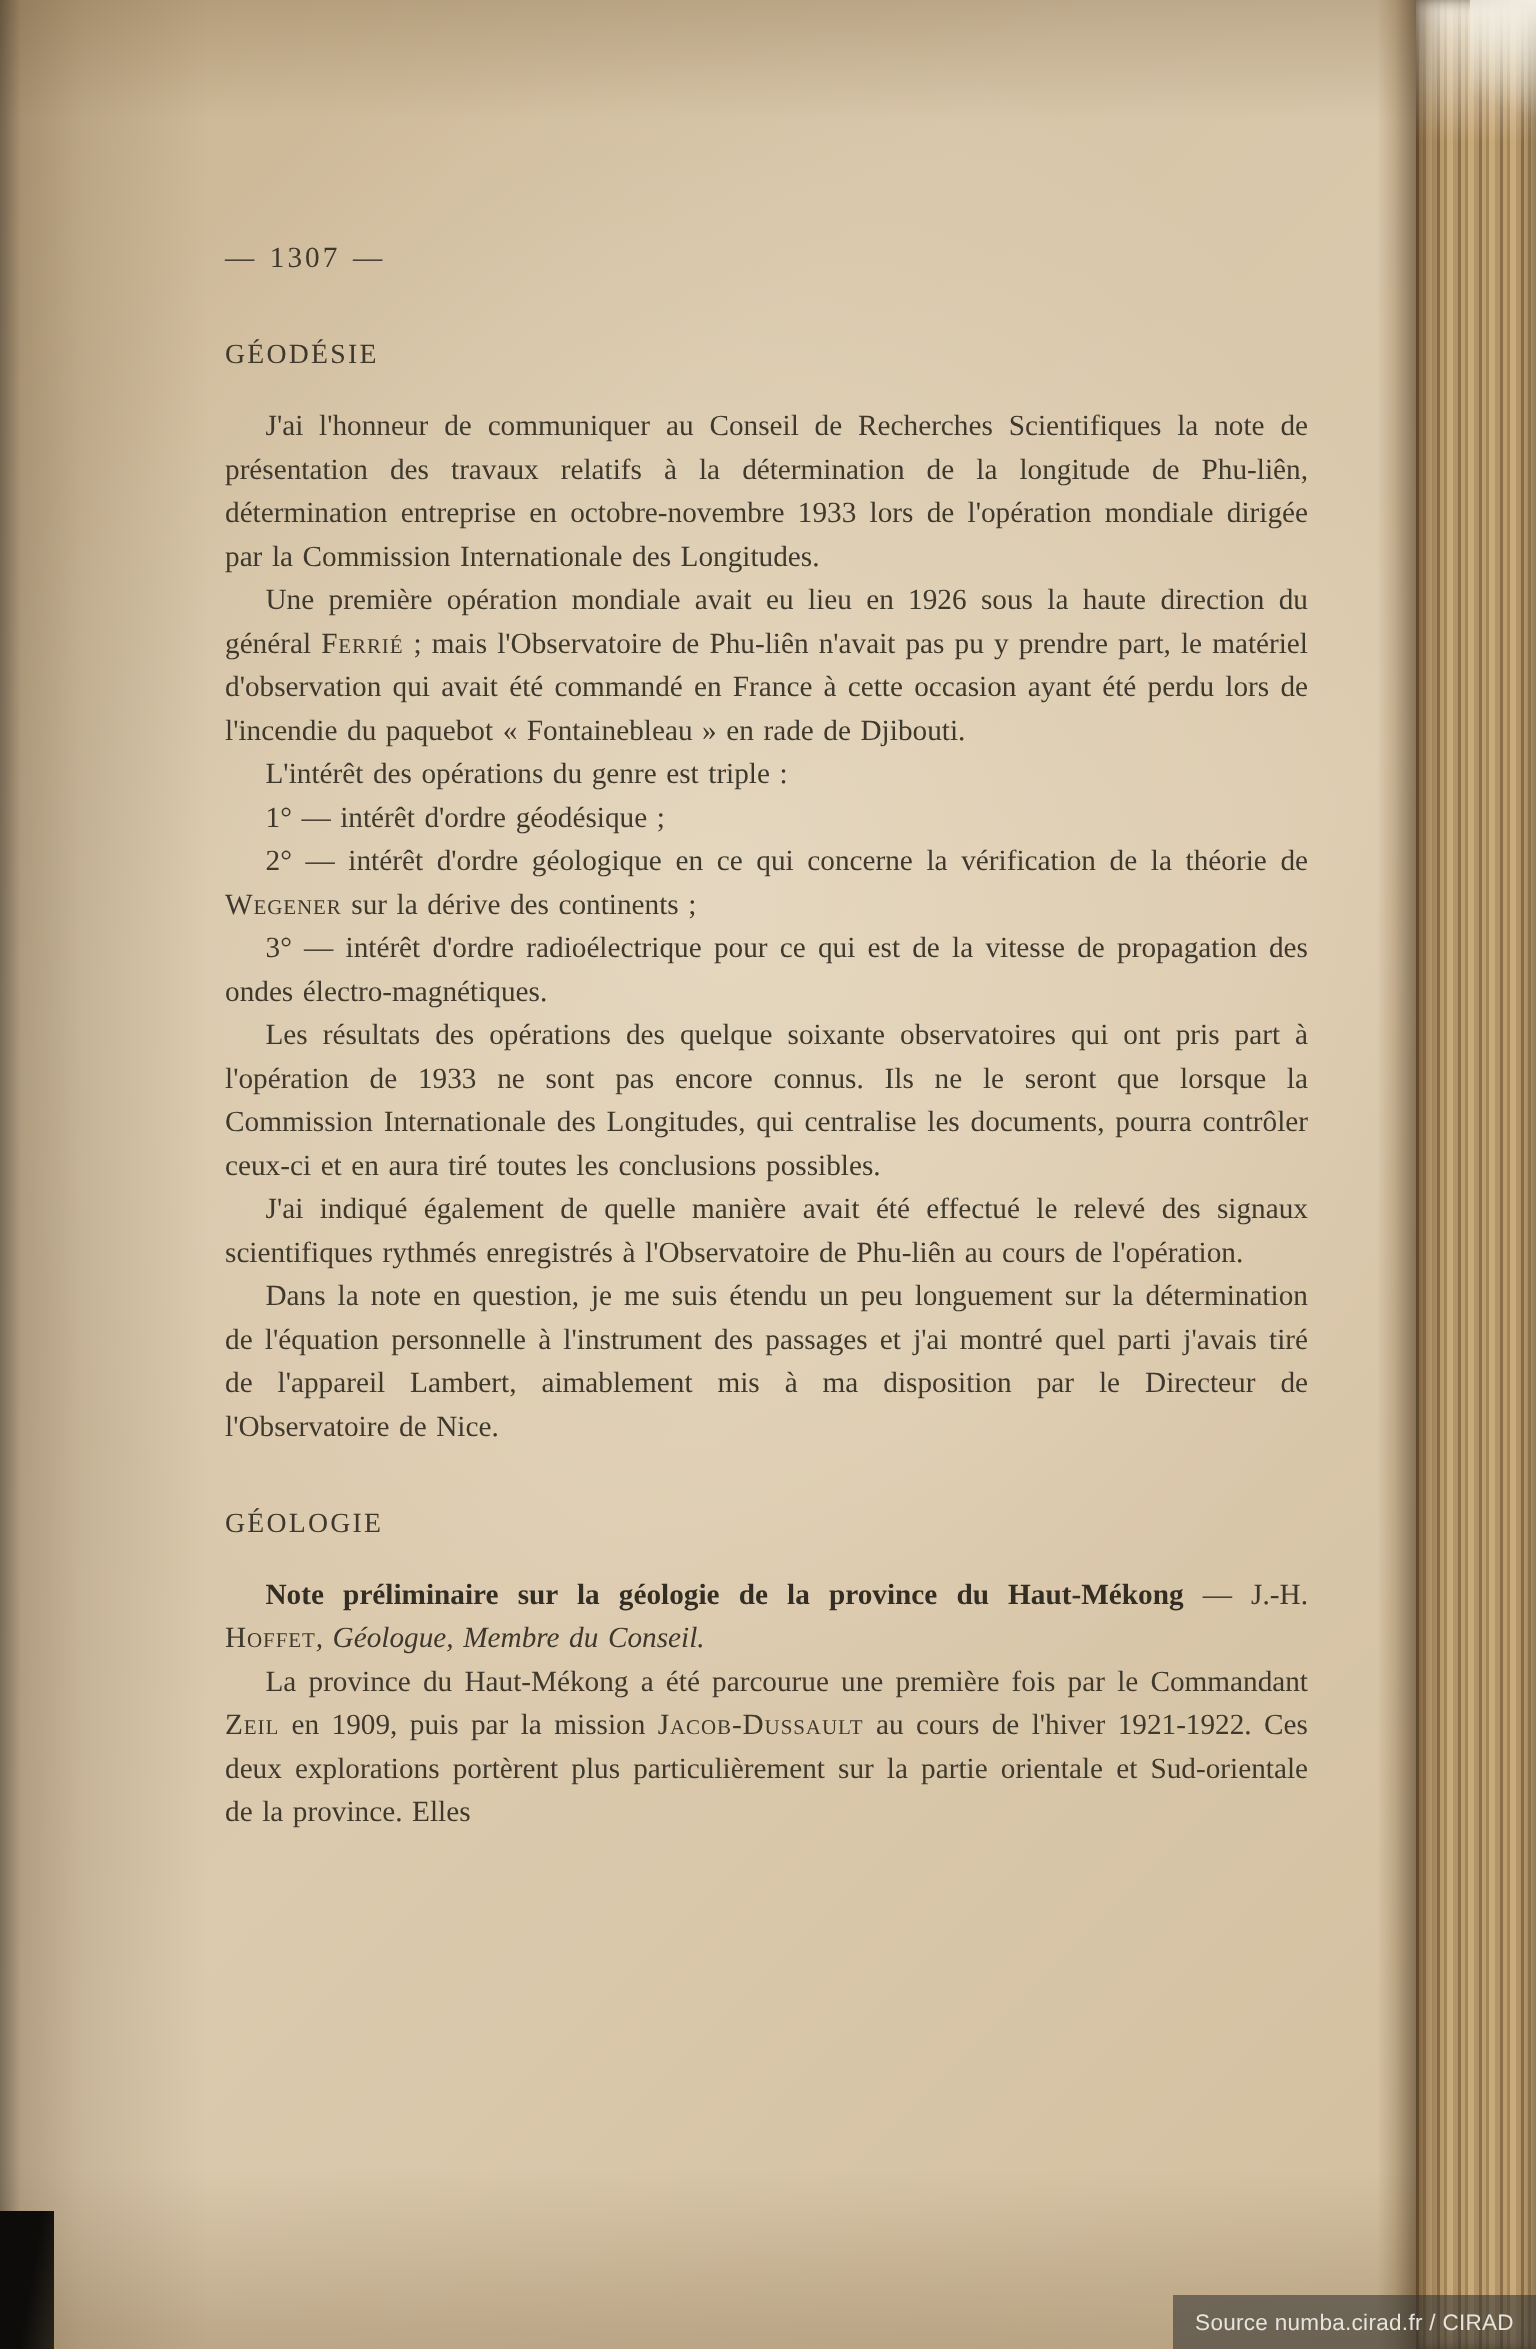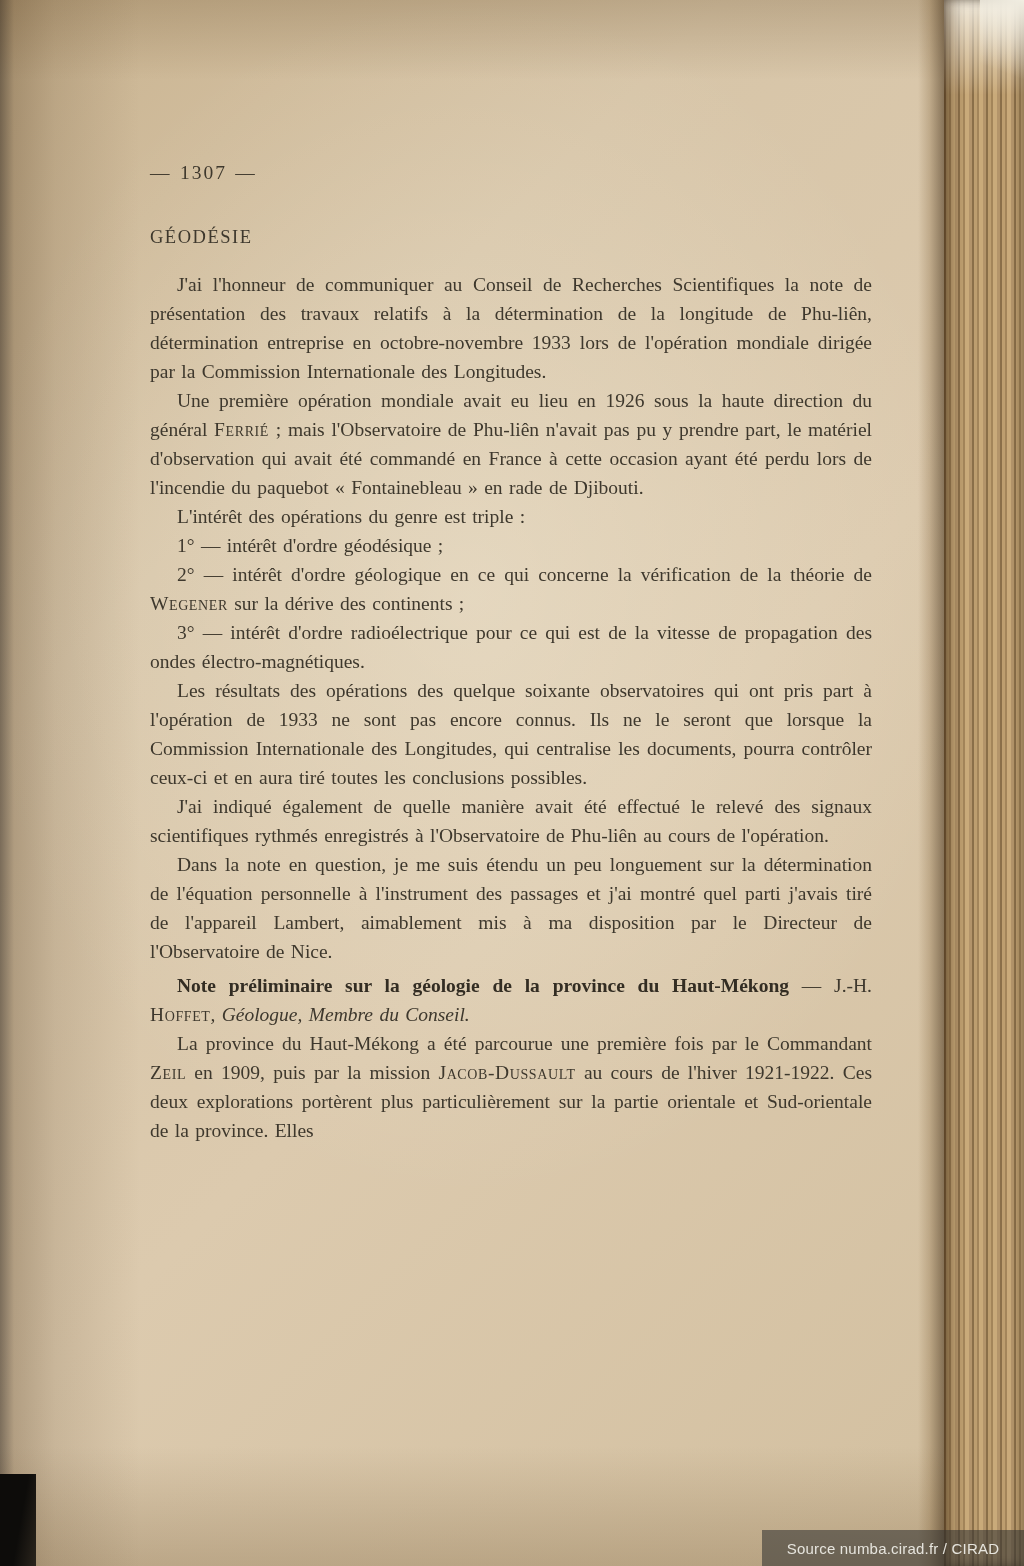--- a/index.html
+++ b/index.html
@@ -87,21 +87,21 @@
     text-indent: 27px;
   }
   p.lead { margin-top: 5px; }
   .plain {}
   .bold { font-weight: bold; color: #332d23; }
   .italic { font-style: italic; }
   .smallcaps { font-variant: small-caps; letter-spacing: 0.6px; }
   
   .watermark {
     position: absolute; right: 0; bottom: 0;
-    width: 262px; height: 36px;
+    width: 242px; height: 36px;
     background: rgba(52,52,50,0.58);
     color: #e6e4dd;
     font-family: "Liberation Sans", "DejaVu Sans", sans-serif;
     font-size: 15px;
     display: flex; align-items: center; justify-content: center;
     letter-spacing: 0.2px;
   }
 </style>
 </head>
 <body>
@@ -121,19 +121,20 @@
         <div class="heading">GÉODÉSIE</div>
         <p class="para"><span class="plain">J'ai l'honneur de communiquer au Conseil de Recherches Scientifiques la note de présentation des travaux relatifs à la détermination de la longitude de Phu-liên, détermination entreprise en octobre-novembre 1933 lors de l'opération mondiale dirigée par la Commission Internationale des Longitudes.</span></p>
         <p class="para"><span class="plain">Une première opération mondiale avait eu lieu en 1926 sous la haute direction du général </span><span class="smallcaps">Ferrié</span><span class="plain"> ; mais l'Observatoire de Phu-liên n'avait pas pu y prendre part, le matériel d'observation qui avait été commandé en France à cette occasion ayant été perdu lors de l'incendie du paquebot « Fontainebleau » en rade de Djibouti.</span></p>
         <p class="para"><span class="plain">L'intérêt des opérations du genre est triple :</span></p>
         <p class="para"><span class="plain">1° — intérêt d'ordre géodésique ;</span></p>
         <p class="para"><span class="plain">2° — intérêt d'ordre géologique en ce qui concerne la vérification de la théorie de </span><span class="smallcaps">Wegener</span><span class="plain"> sur la dérive des continents ;</span></p>
         <p class="para"><span class="plain">3° — intérêt d'ordre radioélectrique pour ce qui est de la vitesse de propagation des ondes électro-magnétiques.</span></p>
         <p class="para"><span class="plain">Les résultats des opérations des quelque soixante observatoires qui ont pris part à l'opération de 1933 ne sont pas encore connus. Ils ne le seront que lorsque la Commission Internationale des Longitudes, qui centralise les documents, pourra contrôler ceux-ci et en aura tiré toutes les conclusions possibles.</span></p>
         <p class="para"><span class="plain">J'ai indiqué également de quelle manière avait été effectué le relevé des signaux scientifiques rythmés enregistrés à l'Observatoire de Phu-liên au cours de l'opération.</span></p>
         <p class="para"><span class="plain">Dans la note en question, je me suis étendu un peu longuement sur la détermination de l'équation personnelle à l'instrument des passages et j'ai montré quel parti j'avais tiré de l'appareil Lambert, aimablement mis à ma disposition par le Directeur de l'Observatoire de Nice.</span></p>
+        <div class="heading">GÉOLOGIE</div>
         <p class="para lead"><span class="bold">Note préliminaire sur la géologie de la province du Haut-Mékong</span><span class="plain"> — J.-H. </span><span class="smallcaps">Hoffet</span><span class="italic">, Géologue, Membre du Conseil.</span></p>
         <p class="para"><span class="plain">La province du Haut-Mékong a été parcourue une première fois par le Commandant </span><span class="smallcaps">Zeil</span><span class="plain"> en 1909, puis par la mission </span><span class="smallcaps">Jacob-Dussault</span><span class="plain"> au cours de l'hiver 1921-1922. Ces deux explorations portèrent plus particulièrement sur la partie orientale et Sud-orientale de la province. Elles</span></p>
       </div>
   </div>
 
   <div class="watermark">Source numba.cirad.fr / CIRAD</div>
 </div>
 
 </body></html>

